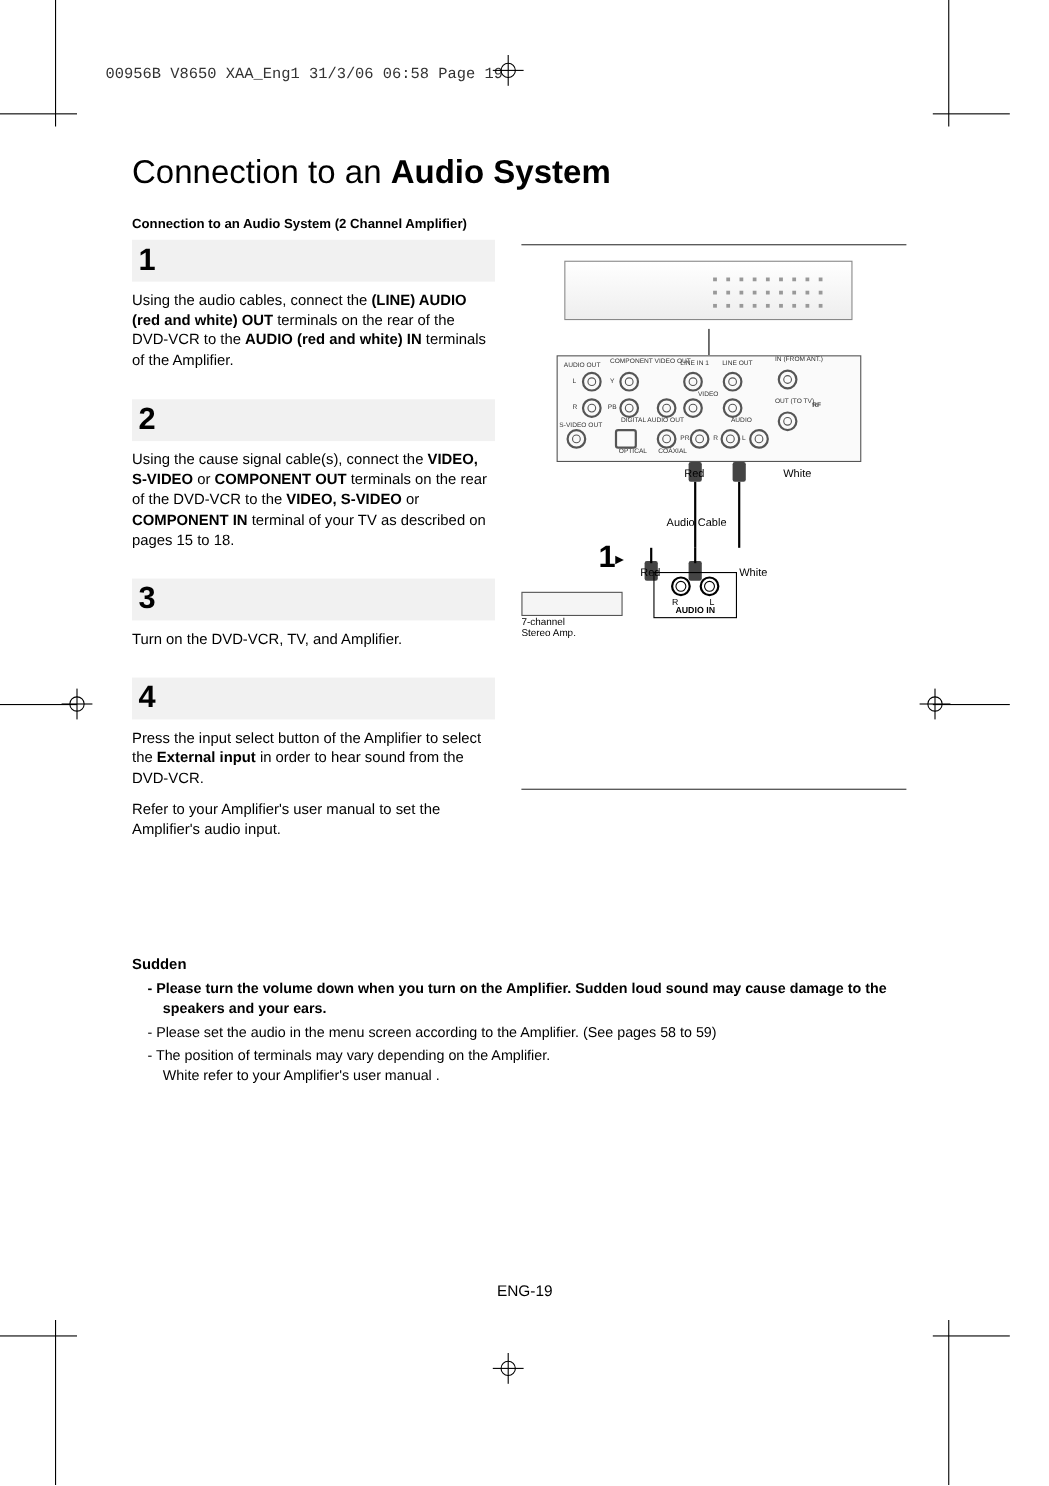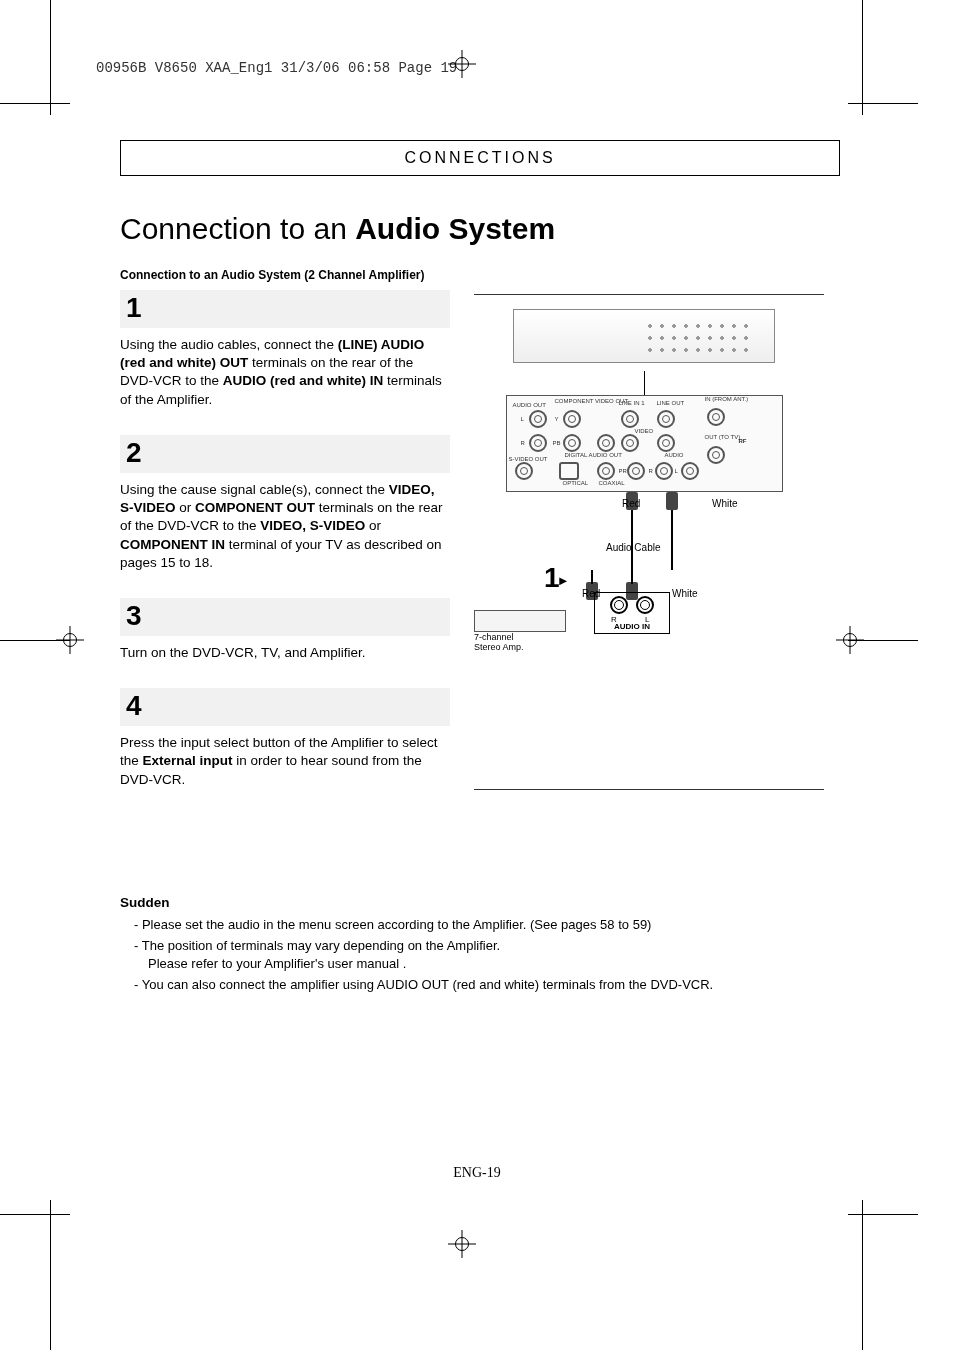--- a/index.html
+++ b/index.html
@@ -186,21 +186,20 @@
     content: "- ";
   }
   .notes li.bold { font-weight: bold; }
 
   .page-num {
     position: absolute;
     bottom: 170px;
     left: 50%;
     transform: translateX(-50%);
     font-size: 14px;
-    font-family: Liberation Serif, serif;
   }
 </style>
 </head>
 <body>
 
 <div class="page">
 
   <div class="print-header">00956B V8650 XAA_Eng1  31/3/06  06:58  Page 19</div>
 
   <div class="line v" style="left:50px;top:0;height:115px"></div>
@@ -223,23 +222,20 @@
   <div class="line v" style="left:50px;top:1200px;height:150px"></div>
   <div class="line h" style="left:0;top:1214px;width:70px"></div>
   <div class="line v" style="left:862px;top:1200px;height:150px"></div>
   <div class="line h" style="left:848px;top:1214px;width:70px"></div>
   <div class="cross" style="left:448px;top:1230px">
       <span class="circ"></span>
     </div>
 
   <div class="content">
 
-    <div class="section-box">
-      <span>CONNECTIONS</span>
-    </div>
 
     <h1 class="main-title">
       <span class="light">Connection to an </span><span>Audio System</span>
     </h1>
 
     <h2 class="subtitle">Connection to an Audio System (2 Channel Amplifier)</h2>
 
     <div class="cols">
 
       <div class="left-col">
@@ -261,20 +257,21 @@
         <div class="step">
           <div class="num-bar"><span class="num">3</span></div>
           <p>Turn on the DVD-VCR, TV, and Amplifier.</p>
         </div>
 
         <div class="step">
           <div class="num-bar"><span class="num">4</span></div>
           <p>
             <span>Press the input select button of the Amplifier to select the </span><span class="b">External input</span><span> in order to hear sound from the DVD-VCR.</span>
           </p>
+          <p>Refer to your Amplifier's user manual to set the Amplifier's audio input.</p>
         </div>
       </div>
 
       <div class="right-col">
         <div class="right-rule"></div>
 
         <div class="diagram">
           <div class="dev-top"></div>
           <div class="conn-line"></div>
 
@@ -355,24 +352,24 @@
           </div>
         </div>
 
         <div class="right-rule" style="margin-top:30px"></div>
       </div>
     </div>
 
     <div class="notes">
       <h3>Sudden</h3>
       <ul>
+        <li class="bold">Please turn the volume down when you turn on the Amplifier. Sudden loud sound may cause  damage to the speakers and your ears.</li>
         <li>Please set the audio in the menu screen according to the Amplifier. (See pages 58 to 59)</li>
         <li>
           <span>The position of terminals may vary depending on the Amplifier.</span><br>
-          <span style="text-indent:0">Please refer to your Amplifier's user manual .</span>
+          <span style="text-indent:0">White refer to your Amplifier's user manual .</span>
         </li>
-        <li>You can also connect the amplifier using AUDIO OUT (red and white) terminals from the DVD-VCR.</li>
       </ul>
     </div>
   </div>
 
   <div class="page-num">ENG-19</div>
 </div>
 
 </body></html>

